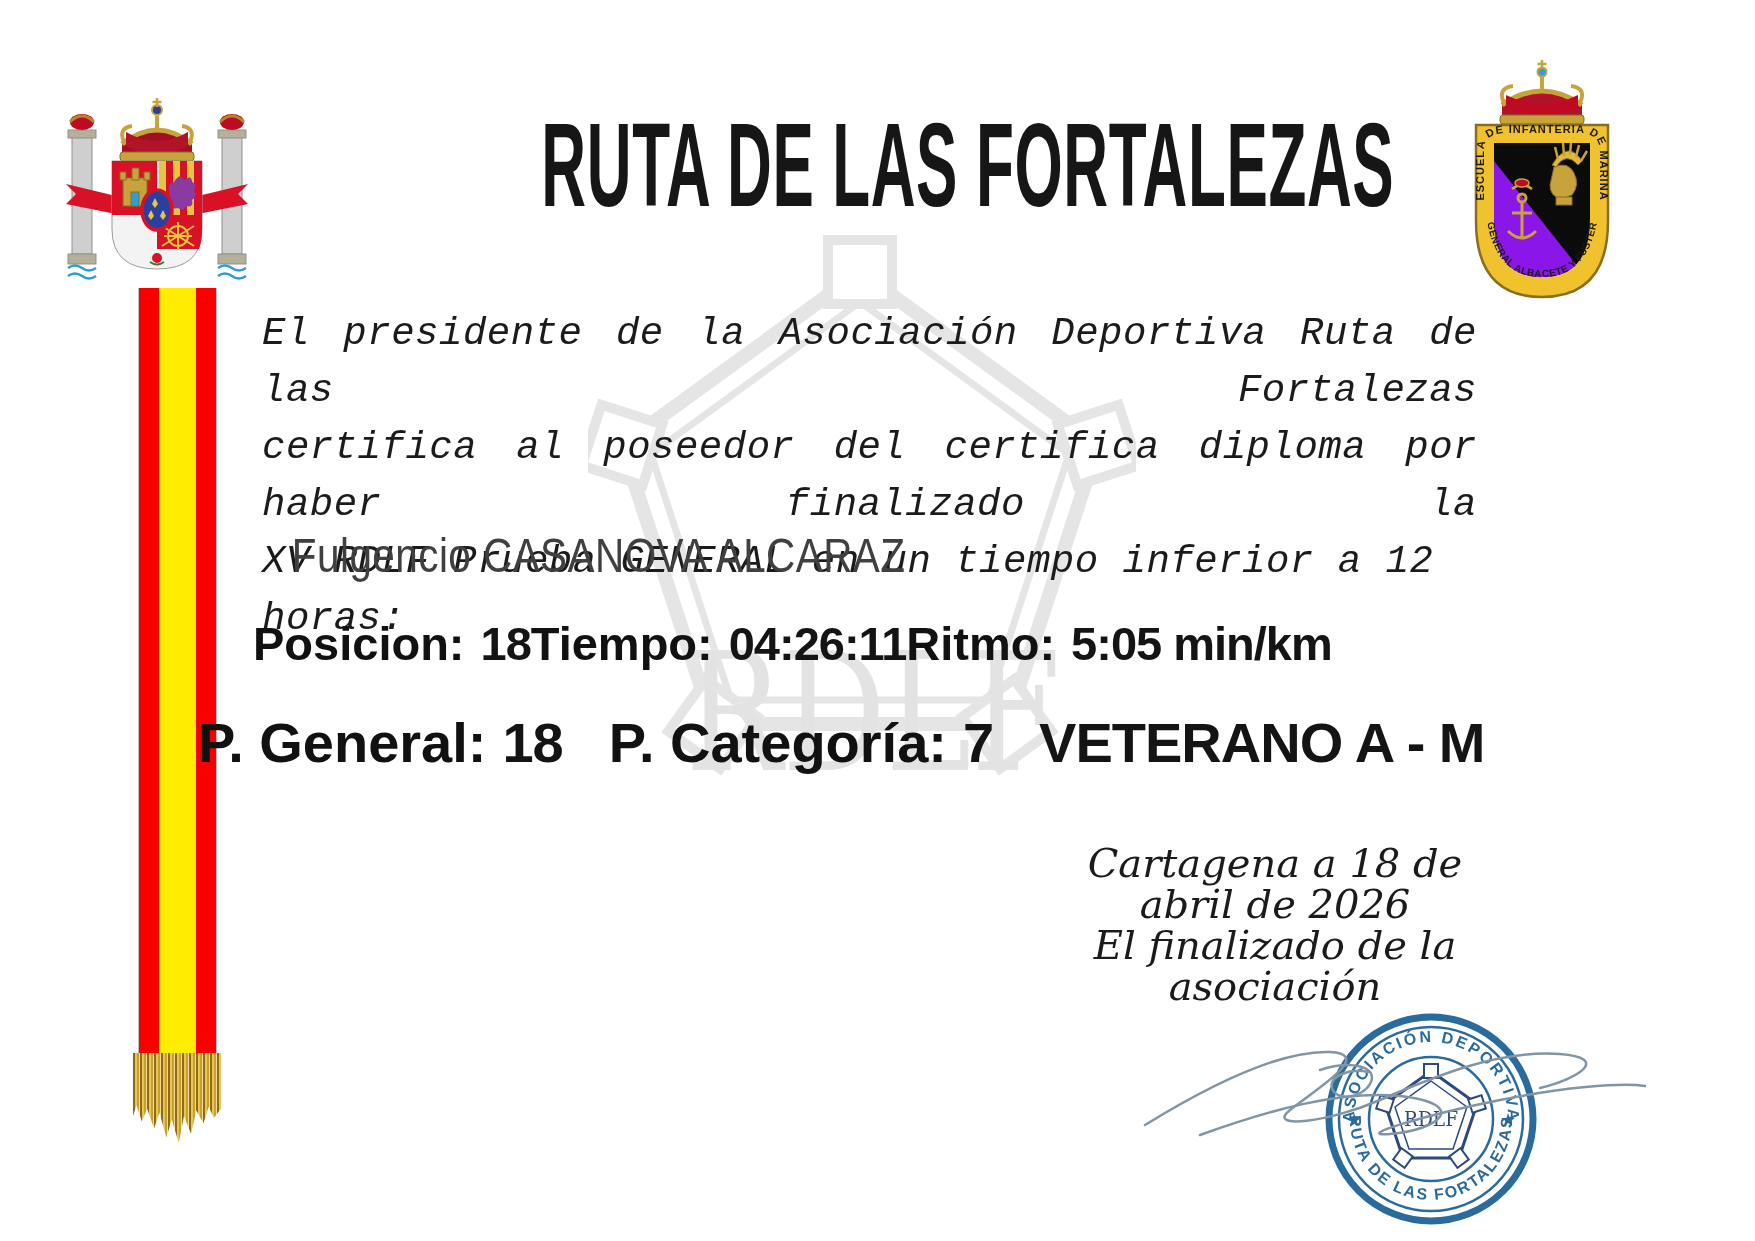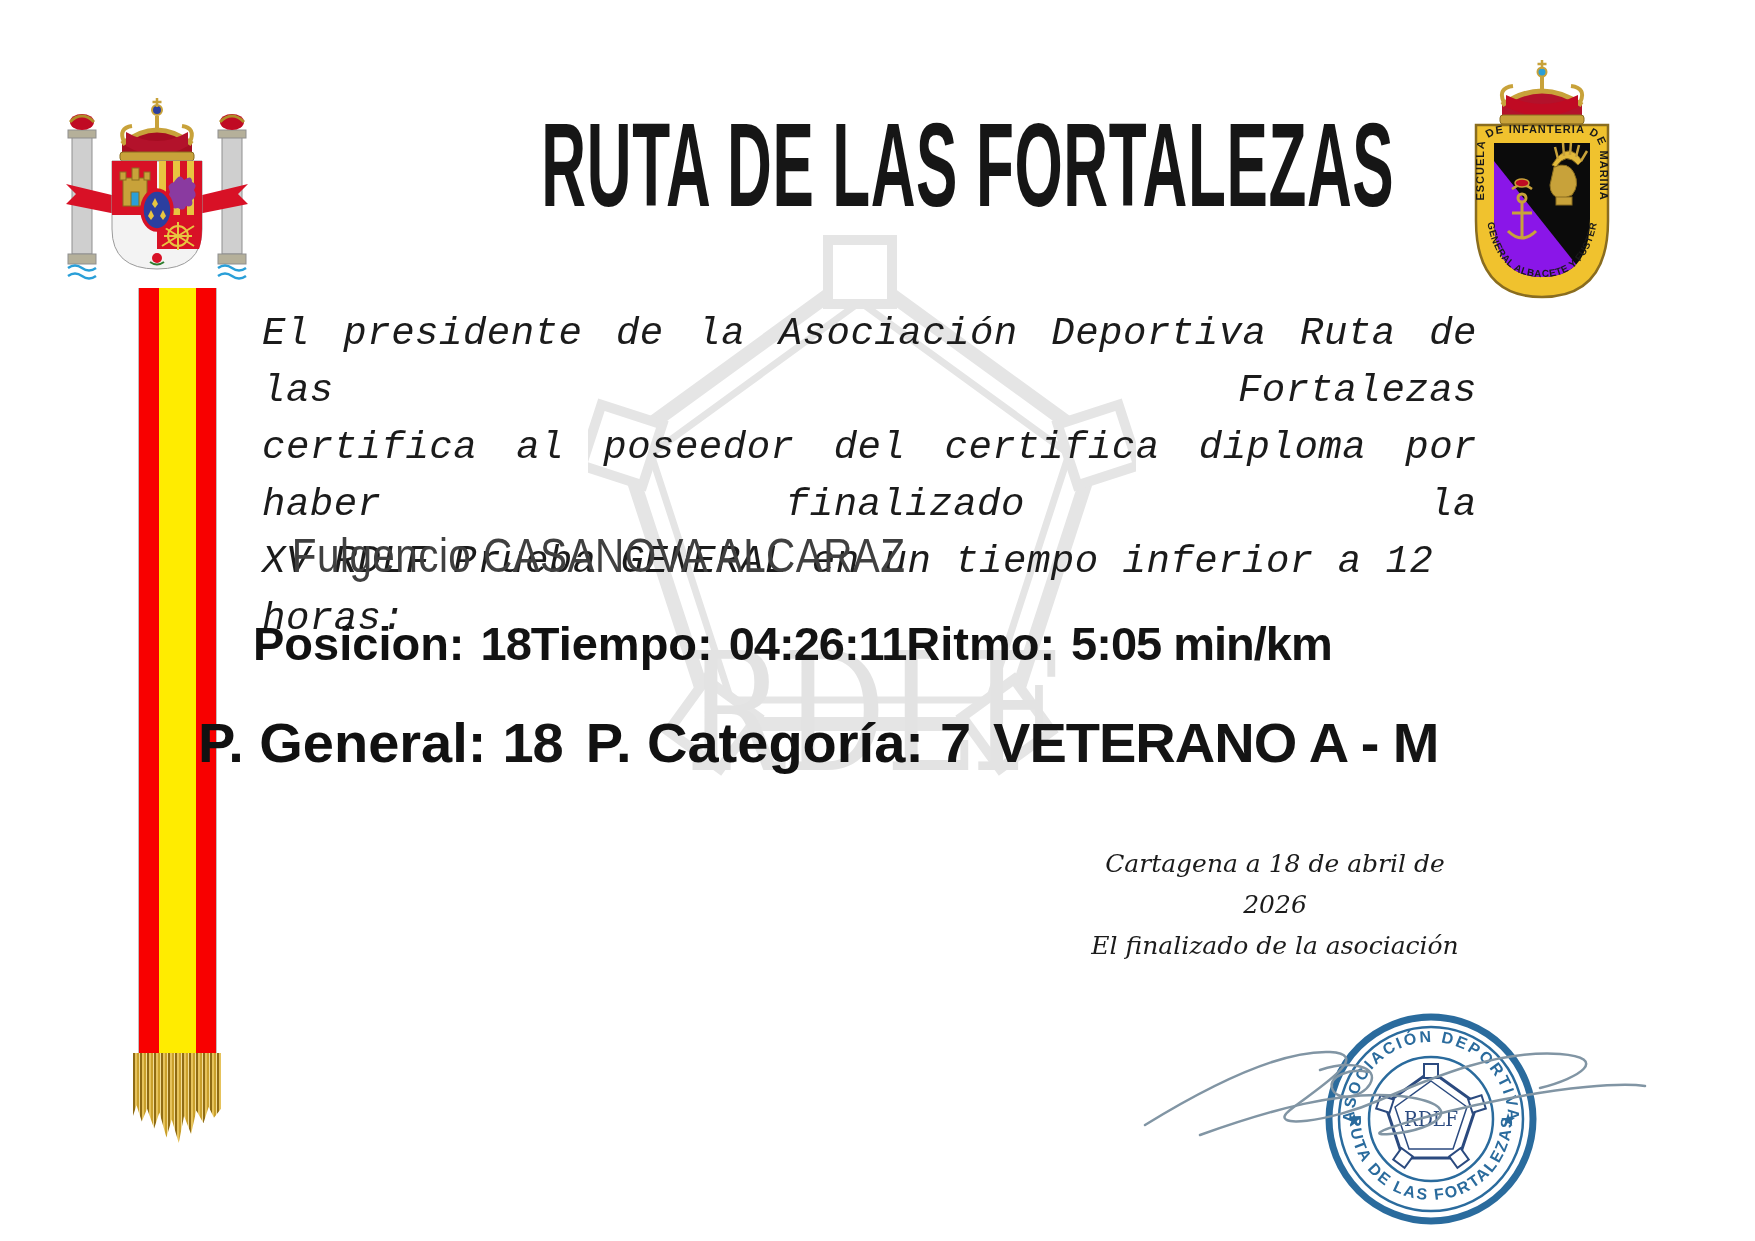--- a/index.html
+++ b/index.html
@@ -42,31 +42,31 @@
     position:absolute; left:250px; top:528px; width:1080px; text-align:left; z-index:2;
     font-size:46px; letter-spacing:0.5px; color:#404040; white-space:nowrap;
   }
   .name .cond{display:inline-block; transform:scale(0.88,1.04); transform-origin:center;}
   
   .row1{
     position:absolute; left:253px; top:616px; z-index:2; display:flex; 
     font-size:47px; align-items:baseline; white-space:nowrap;
   }
   .row2{
-    position:absolute; left:198px; top:710px; z-index:2; display:flex; gap:23px;
+    position:absolute; left:198px; top:710px; z-index:2; display:flex; gap:46px;
     font-size:56px; align-items:baseline; white-space:nowrap;
   }
   .pair{display:flex; gap:16px; align-items:baseline;}
   .lbl{font-weight:bold; color:#111;}
   .val{font-weight:bold; letter-spacing:-1px; color:#141414;}
   
   .footer{
     position:absolute; left:1080px; top:843px; width:390px; text-align:center; z-index:2;
     font-family:"DejaVu Serif", serif; font-style:italic;
-    font-size:25px; line-height:41px; color:#1b1b1b;
+    font-size:40px; line-height:41px; color:#1b1b1b;
   }
   
   .stamp{position:absolute; left:1320px; top:1008px; width:222px; height:222px; z-index:3;}
   .signature{position:absolute; left:1140px; top:1030px; width:510px; height:130px; z-index:4;}
 </style>
 </head>
 <body>
 
 <div class="page">
 

